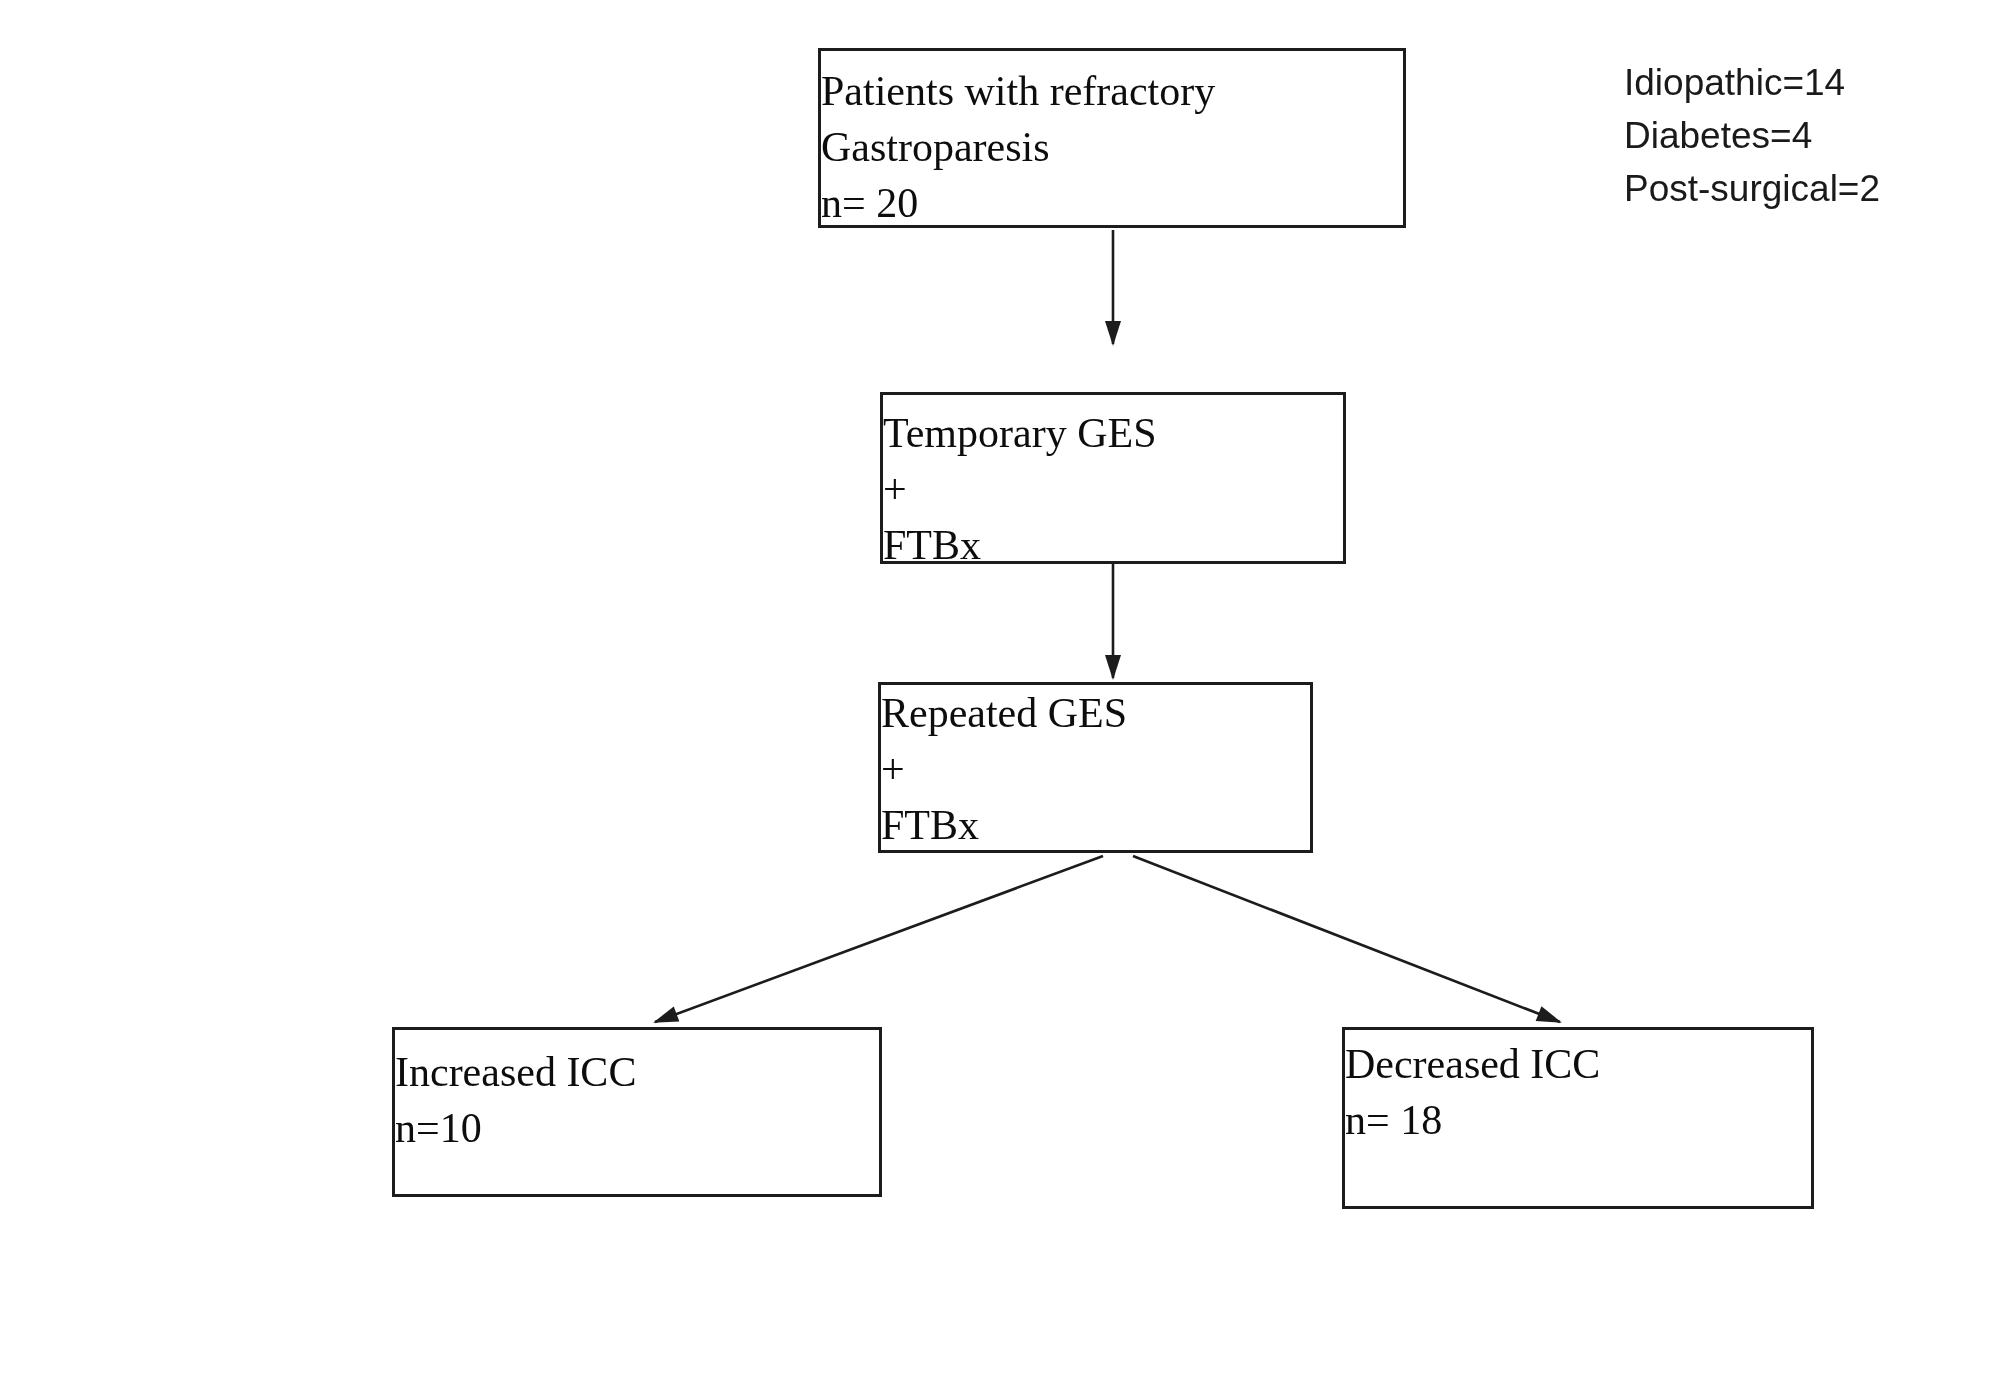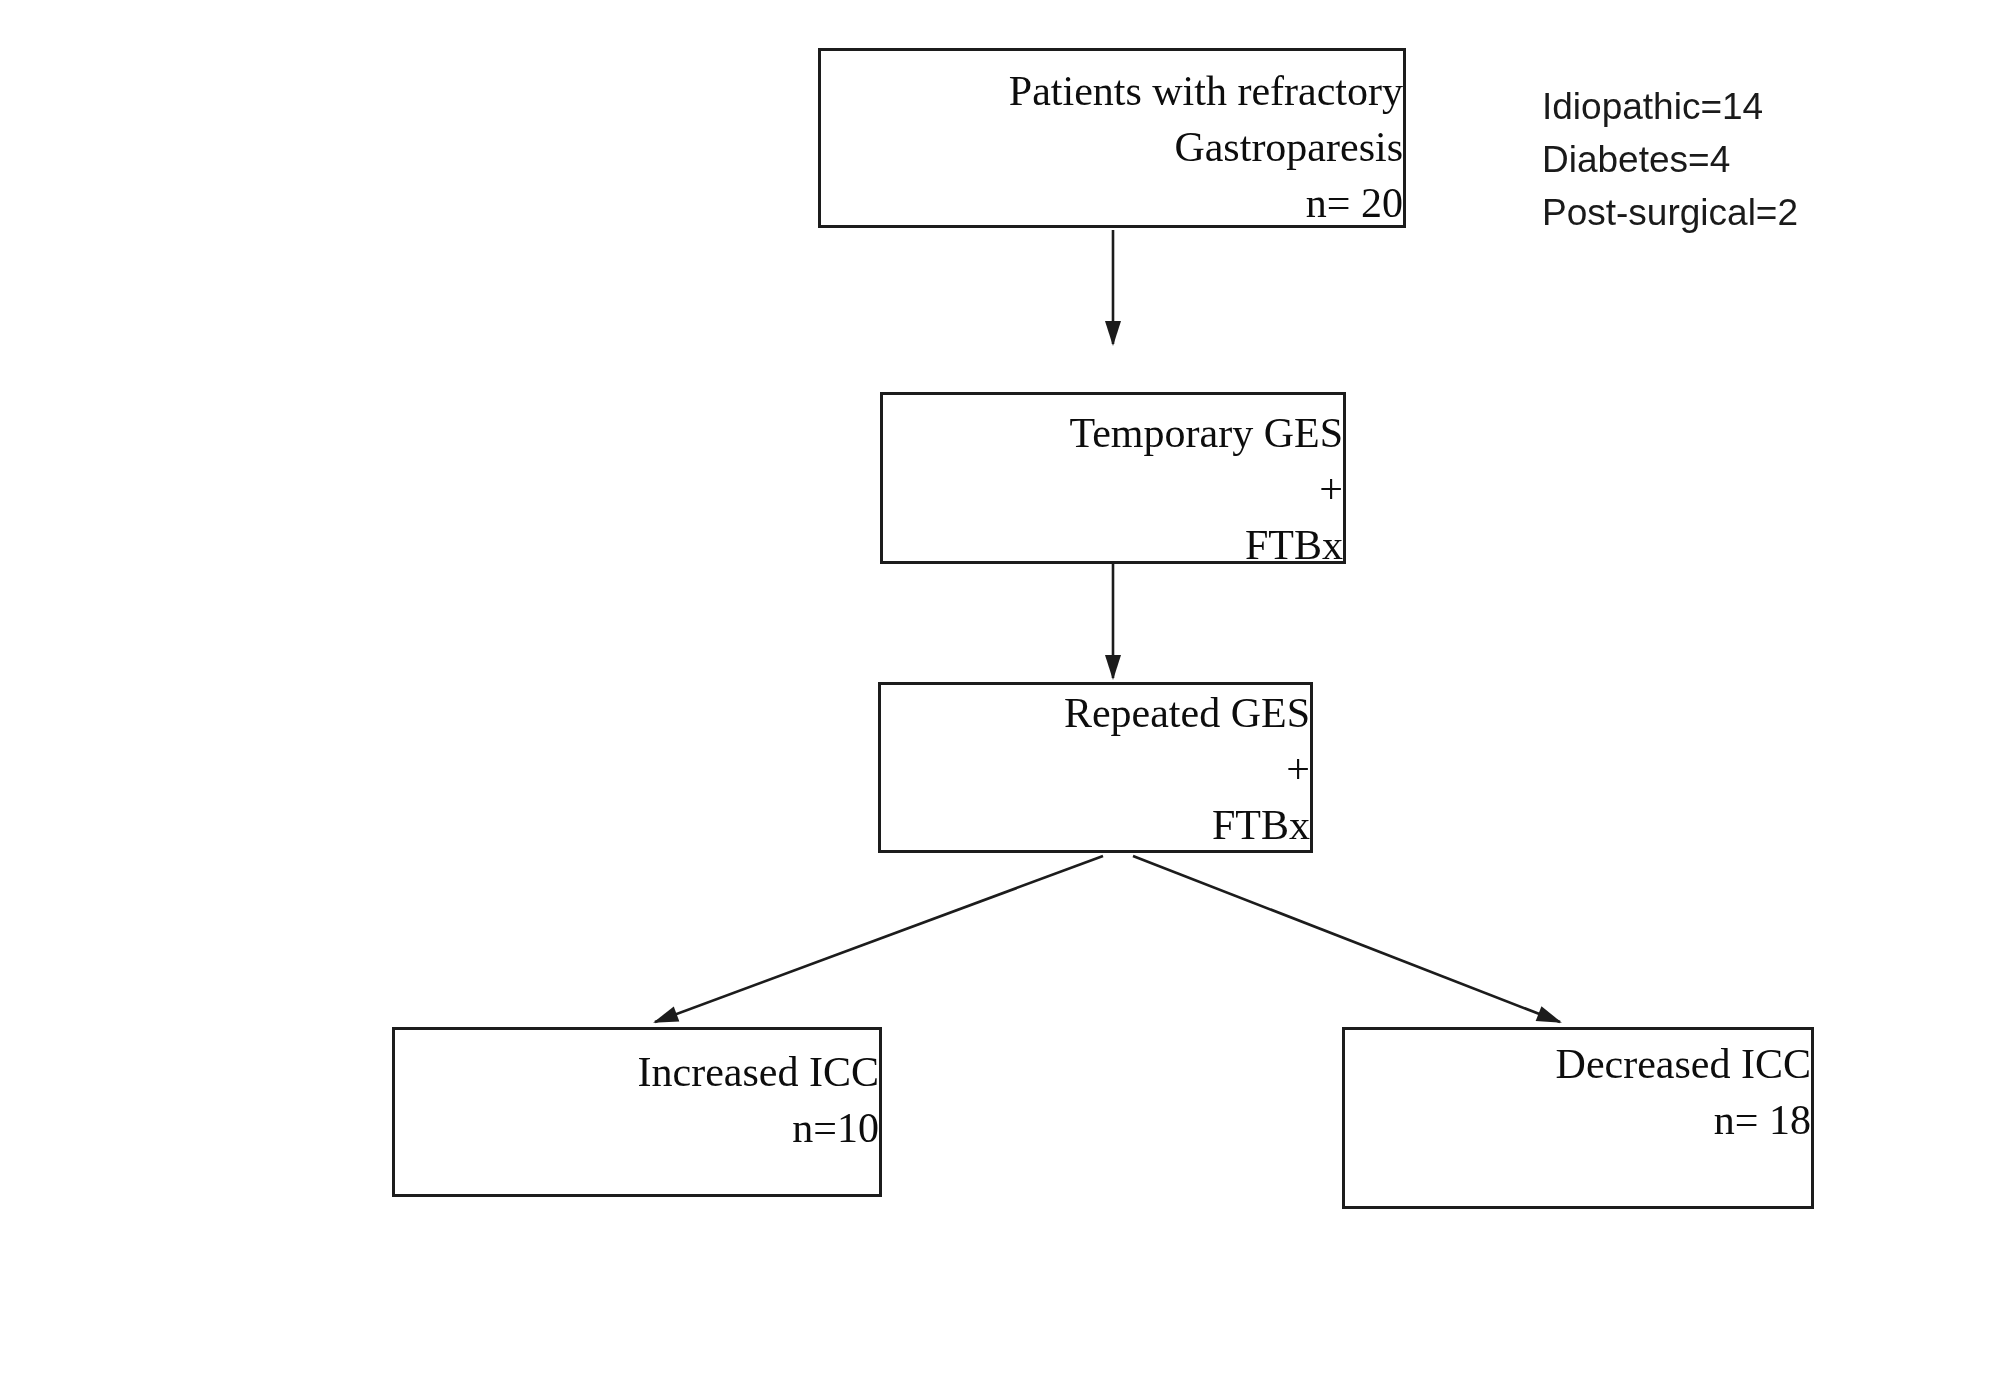--- a/index.html
+++ b/index.html
@@ -21,21 +21,21 @@
     top: 0;
     width: 2000px;
     height: 1373px;
     pointer-events: none;
   }
   .node {
     position: absolute;
     border: 3px solid #1c1c1c;
     background: #ffffff;
     box-sizing: border-box;
-    text-align: right;
+    text-align: left;
     color: #0d0d0d;
   }
   .node .line {
     font-size: 42px;
     line-height: 56px;
     white-space: pre;
   }
   .node-patients  { left: 818px;  top: 48px;   width: 588px; height: 180px; padding-top: 12px; }
   .node-temporary { left: 880px;  top: 348px;  width: 466px; height: 172px; padding-top: 10px; margin-top: 44px; }
   .node-repeated  { left: 878px;  top: 682px;  width: 435px; height: 171px; }
@@ -45,21 +45,21 @@
     position: absolute;
     font-family: "Liberation Sans", "DejaVu Sans", sans-serif;
     color: #1a1a1a;
     text-align: left;
   }
   .annotation .line {
     font-size: 37px;
     line-height: 53px;
     white-space: pre;
   }
-  .annotation-etiology { left: 1542px; top: 56px; margin-top: 24px;  }
+  .annotation-etiology { left: 1624px; top: 56px;  }
   .annotation-followup { left: 1473px; top: 554px; }
 </style>
 </head>
 <body>
 
 <div class="canvas">
 
   <svg class="arrows" viewBox="0 0 2000 1373" xmlns="http://www.w3.org/2000/svg">
     <defs>
       <marker id="arrowhead" markerUnits="userSpaceOnUse" markerWidth="28" markerHeight="22" refX="24" refY="10" orient="auto">

